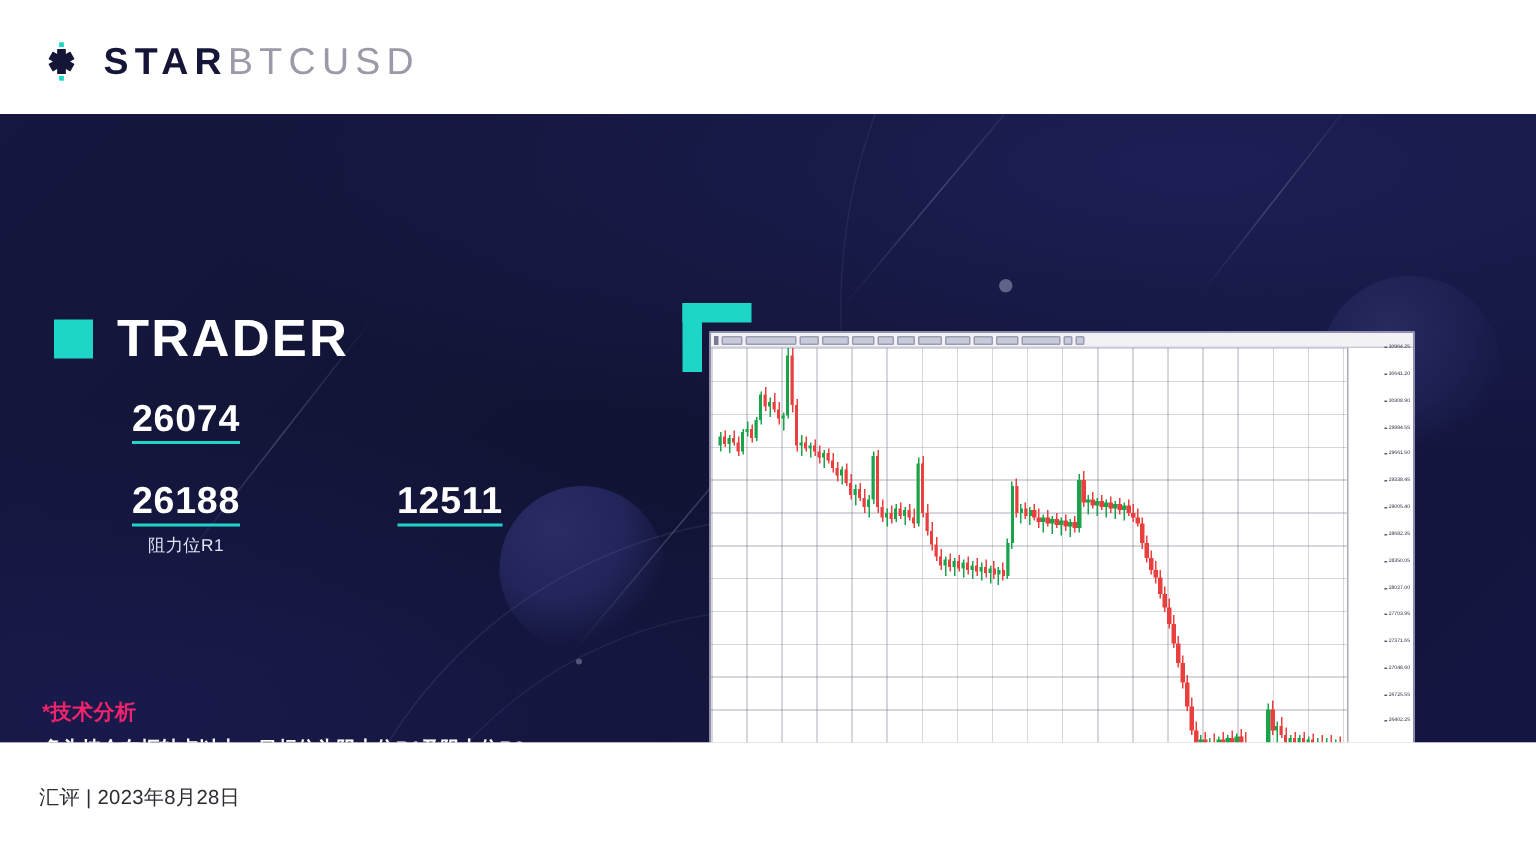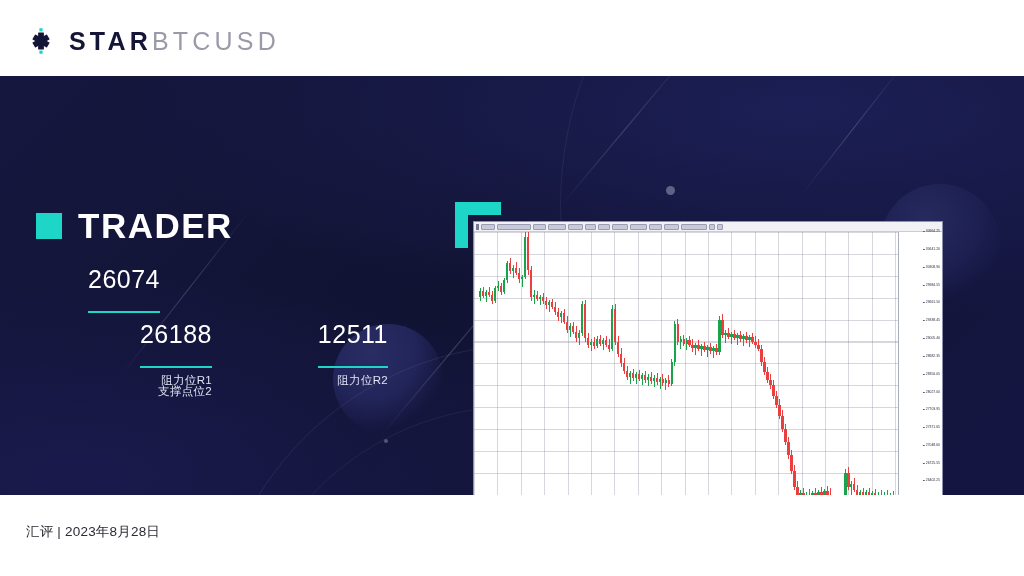--- a/index.html
+++ b/index.html
@@ -78,38 +78,38 @@
   }
   .title-square { width:26px; height:26px; background:#1ed6c8; }
   .title-text {
     color:#ffffff; font-size:35px; font-weight:bold; letter-spacing:1.5px;
     line-height:1;
   }
 
   .pivot-block { position:absolute; left:36px; top:190px; width:380px; }
   .stat { text-align:center; }
   .stat .val {
-    color:#ffffff; font-size:25px; font-weight:normal; letter-spacing:.5px;
-    line-height:1.08; display:inline-block; padding-bottom:18px;
+    color:#ffffff; font-size:25px; font-weight:bold; letter-spacing:.5px;
+    line-height:1.08; display:inline-block; padding-bottom:1px;
     border-bottom:2px solid #1ed6c8;
   }
   .stat .lab {
     color:#e2e4f2; font-size:11.5px; margin-top:5px; letter-spacing:.3px;
   }
   .stat-main { width:176px; }
 
   .row2 {
     position:absolute; left:36px; top:245px;
     display:flex; width:380px;
   }
   .row3 {
     position:absolute; left:36px; top:303px;
     display:flex; width:380px;
   }
-  .row2 .cell, .row3 .cell { width:176px;text-align:right; }
+  .row2 .cell, .row3 .cell { width:176px; }
 
   
   .analysis { position:absolute; left:28px; top:390px; width:380px; }
   .ana-title {
     color:#f0236c; font-size:14px; font-weight:bold; letter-spacing:.3px;
     margin-bottom:5px;
   }
   .ana-body {
     color:#ffffff; font-size:13px; line-height:1.55; font-weight:bold;
     letter-spacing:.1px;
@@ -236,30 +236,35 @@
     </div>
   </div>
 
   <div class="row2">
     <div class="cell stat">
       <div><span class="val">26188</span></div>
       <div class="lab">阻力位R1</div>
     </div>
     <div class="cell stat">
       <div><span class="val">12511</span></div>
-      <div class="lab">阻力位R2</div>
     </div>
   </div>
 
   <div class="row3">
     <div class="cell stat">
-      <div class="lab">支撑点位2</div>
     </div>
   </div>
 
+  <div class="analysis">
+    <div class="ana-title">*技术分析</div>
+    <div class="ana-body">
+      <div>多头持仓在枢轴点以上，目标位为阻力位R1及阻力位R2。</div>
+
+    </div>
+  </div>
 
   <div class="bracket br-tl">
     <i class="h"></i>
       <i class="v"></i>
   </div>
 
   <div class="chart-win">
     <div class="chart-toolbar">
         <span class="tb-grip"></span>
         <span class="tb-chip" style="width: 13.5px;"></span>

